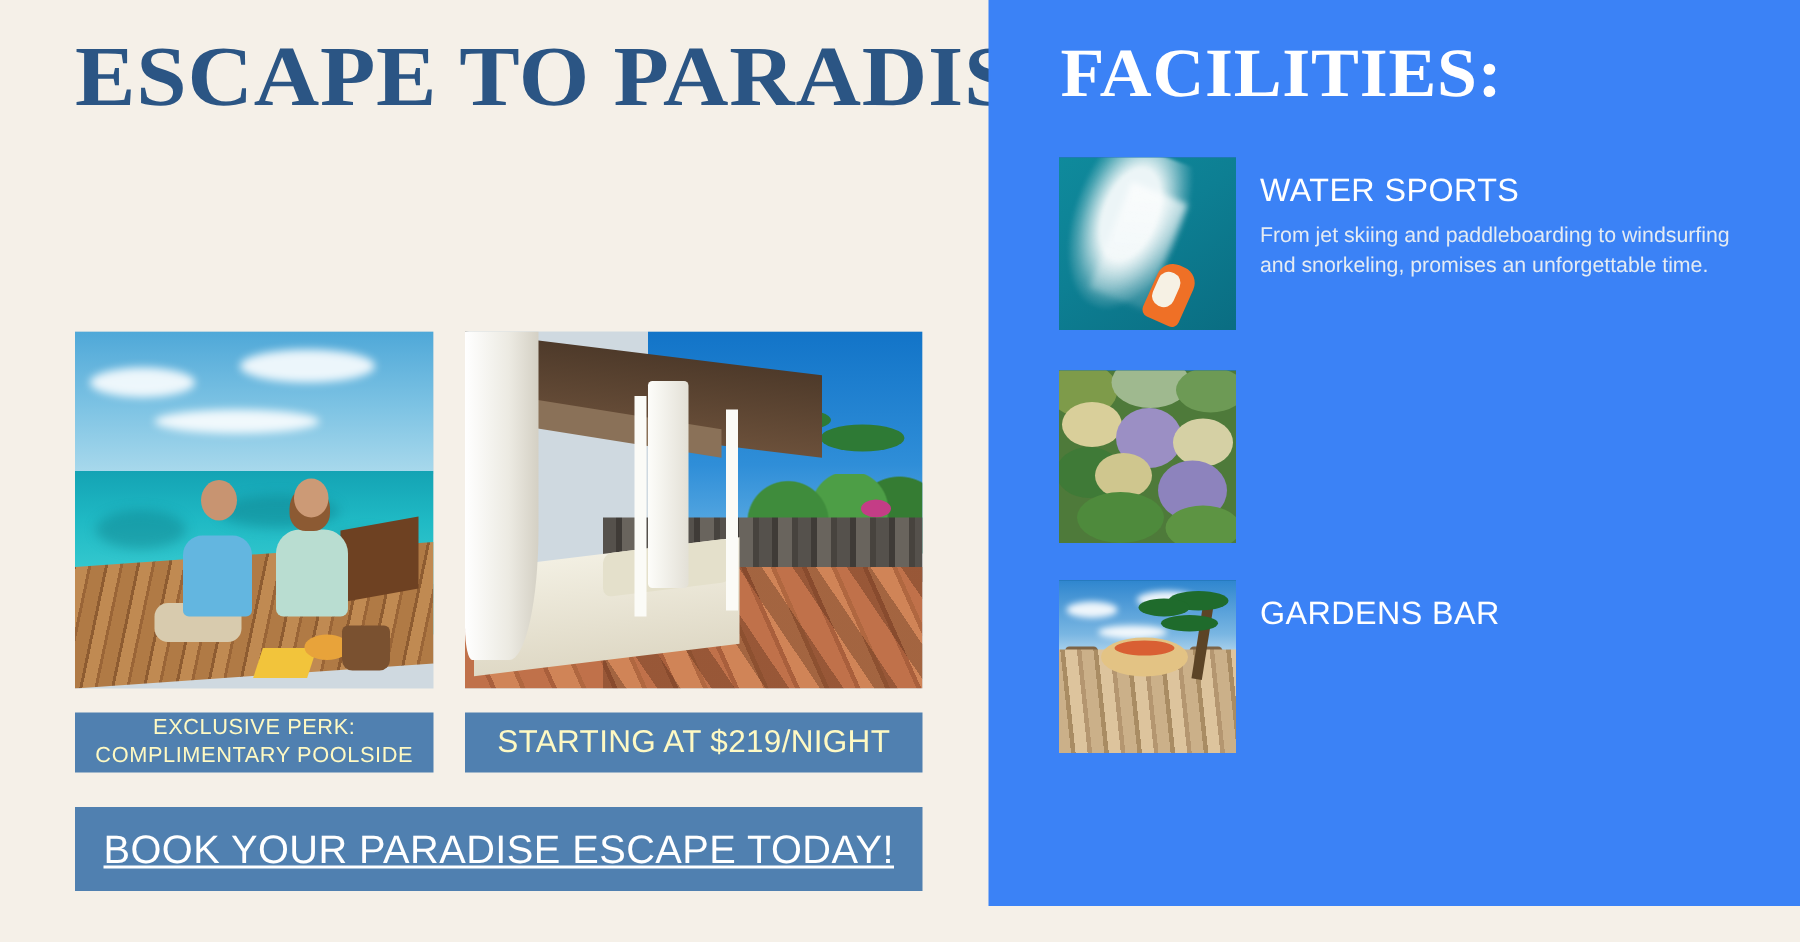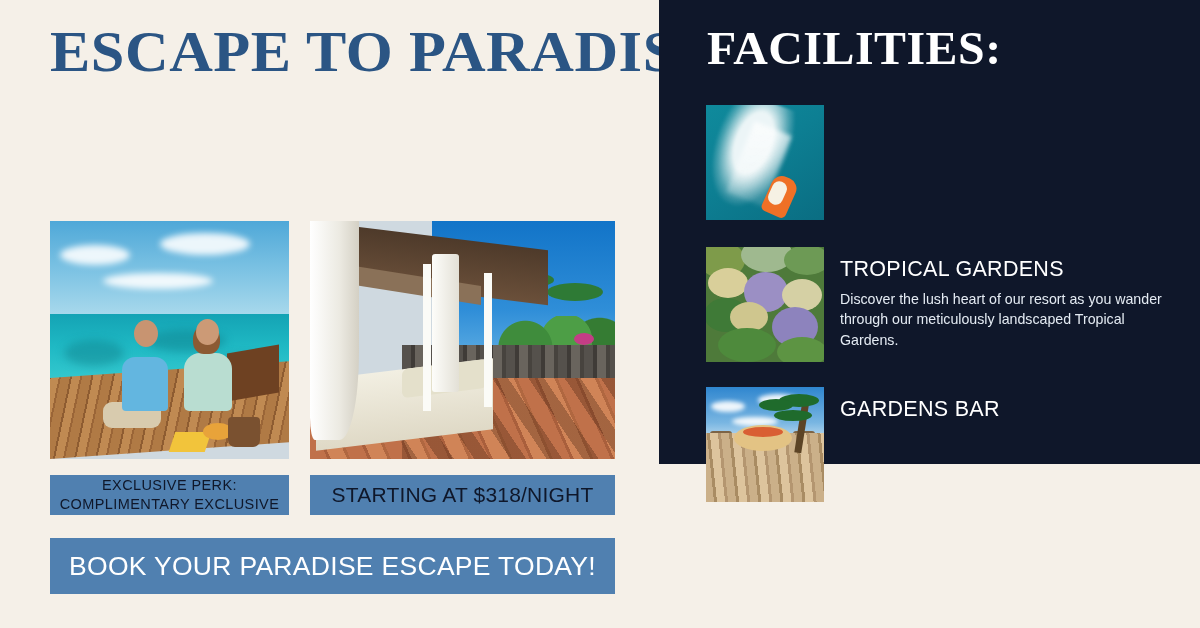--- a/index.html
+++ b/index.html
@@ -221,21 +221,21 @@
   .cb-flower {
     position: absolute; right: 7%; top: 47%;
     width: 20px; height: 12px; border-radius: 50%;
     background: #c43d86;
   }
 
   
   .badge {
     position: absolute;
     background: #5080b0;
-    color: #0f172a;
+    color: #fef9c3;
     display: flex;
     align-items: center;
     justify-content: center;
     text-align: center;
     letter-spacing: 0.4px;
   }
 
   .badge-perk {
     left: 50px;
     top: 475px;
@@ -260,28 +260,29 @@
     top: 538px;
     width: 565px;
     height: 56px;
     background: #5080b0;
     color: #ffffff;
     display: flex;
     align-items: center;
     justify-content: center;
     font-size: 26.5px;
     letter-spacing: 0.3px;
+    text-decoration: underline;
   }
 
   
   .right-panel {
     position: relative;
     width: 541px;
-    height: 464px;
-    background: #0f172a;
+    height: 604px;
+    background: #3b82f6;
     flex: 0 0 541px;
   }
 
   .facilities-title {
     position: absolute;
     left: 48px;
     top: 22px;
     font-family: "Liberation Serif", serif;
     font-weight: 700;
     font-size: 46px;
@@ -450,63 +451,61 @@
       <div class="cb-roof2"></div>
       <div class="cb-post" style="left:37%;top:18%;height:62%;"></div>
       <div class="cb-post" style="left:57%;top:22%;height:56%;"></div>
       <div class="cb-curtain-m"></div>
       <div class="cb-curtain-l"></div>
     </div>
 
     <div class="badge badge-perk">
       <div>
         <div>EXCLUSIVE PERK:</div>
-        <div>COMPLIMENTARY EXCLUSIVE</div>
+        <div>COMPLIMENTARY POOLSIDE</div>
       </div>
     </div>
 
-    <div class="badge badge-price">STARTING AT $318/NIGHT</div>
+    <div class="badge badge-price">STARTING AT $219/NIGHT</div>
 
     <div class="cta">BOOK YOUR PARADISE ESCAPE TODAY!</div>
   </div>
 
   <div class="right-panel">
 
     <div class="facilities-title">FACILITIES:</div>
 
     <div class="facility facility-1">
       <div class="fac-thumb">
         <div class="t1-water"></div>
         <div class="t1-wake"></div>
         <div class="t1-wake2"></div>
         <div class="t1-boat"></div>
         <div class="t1-boat-in"></div>
       </div>
       <div class="fac-text">
+        <div class="fac-title">WATER SPORTS</div>
+        <div class="fac-desc">From jet skiing and paddleboarding to windsurfing and snorkeling, promises an unforgettable time.</div>
       </div>
     </div>
 
     <div class="facility facility-2">
       <div class="fac-thumb">
         <div class="t2-bg"></div>
         <div class="t2-blob" style="left:-6%;top:-4%;width:46px;height:36px;background:#7e9b4a;"></div>
         <div class="t2-blob" style="left:30%;top:-8%;width:52px;height:34px;background:#9fb98f;"></div>
         <div class="t2-blob" style="left:66%;top:-2%;width:46px;height:30px;background:#6d9a55;"></div>
         <div class="t2-blob" style="left:2%;top:18%;width:40px;height:30px;background:#d9cf9a;"></div>
         <div class="t2-blob" style="left:32%;top:22%;width:44px;height:40px;background:#9b8fc4;"></div>
         <div class="t2-blob" style="left:64%;top:28%;width:40px;height:32px;background:#d5d0a4;"></div>
         <div class="t2-blob" style="left:-2%;top:44%;width:44px;height:34px;background:#3f7a37;"></div>
         <div class="t2-blob" style="left:56%;top:52%;width:46px;height:40px;background:#8d83bd;"></div>
         <div class="t2-blob" style="left:20%;top:48%;width:38px;height:30px;background:#cfc68e;"></div>
         <div class="t2-blob" style="left:10%;top:70%;width:58px;height:34px;background:#4e8a3c;"></div>
         <div class="t2-blob" style="left:60%;top:78%;width:50px;height:30px;background:#5d9443;"></div>
-      </div>
-      <div class="fac-text">
-        <div class="fac-title">TROPICAL GARDENS</div>
-        <div class="fac-desc">Discover the lush heart of our resort as you wander through our meticulously landscaped Tropical Gardens.</div>
       </div>
     </div>
 
     <div class="facility facility-3">
       <div class="fac-thumb">
         <div class="t3-sky"></div>
         <div class="t3-cloud" style="left:4%;top:12%;width:34px;height:11px;"></div>
         <div class="t3-cloud" style="left:44%;top:6%;width:40px;height:12px;"></div>
         <div class="t3-cloud" style="left:22%;top:26%;width:46px;height:9px;"></div>
         <div class="t3-sea"></div>

